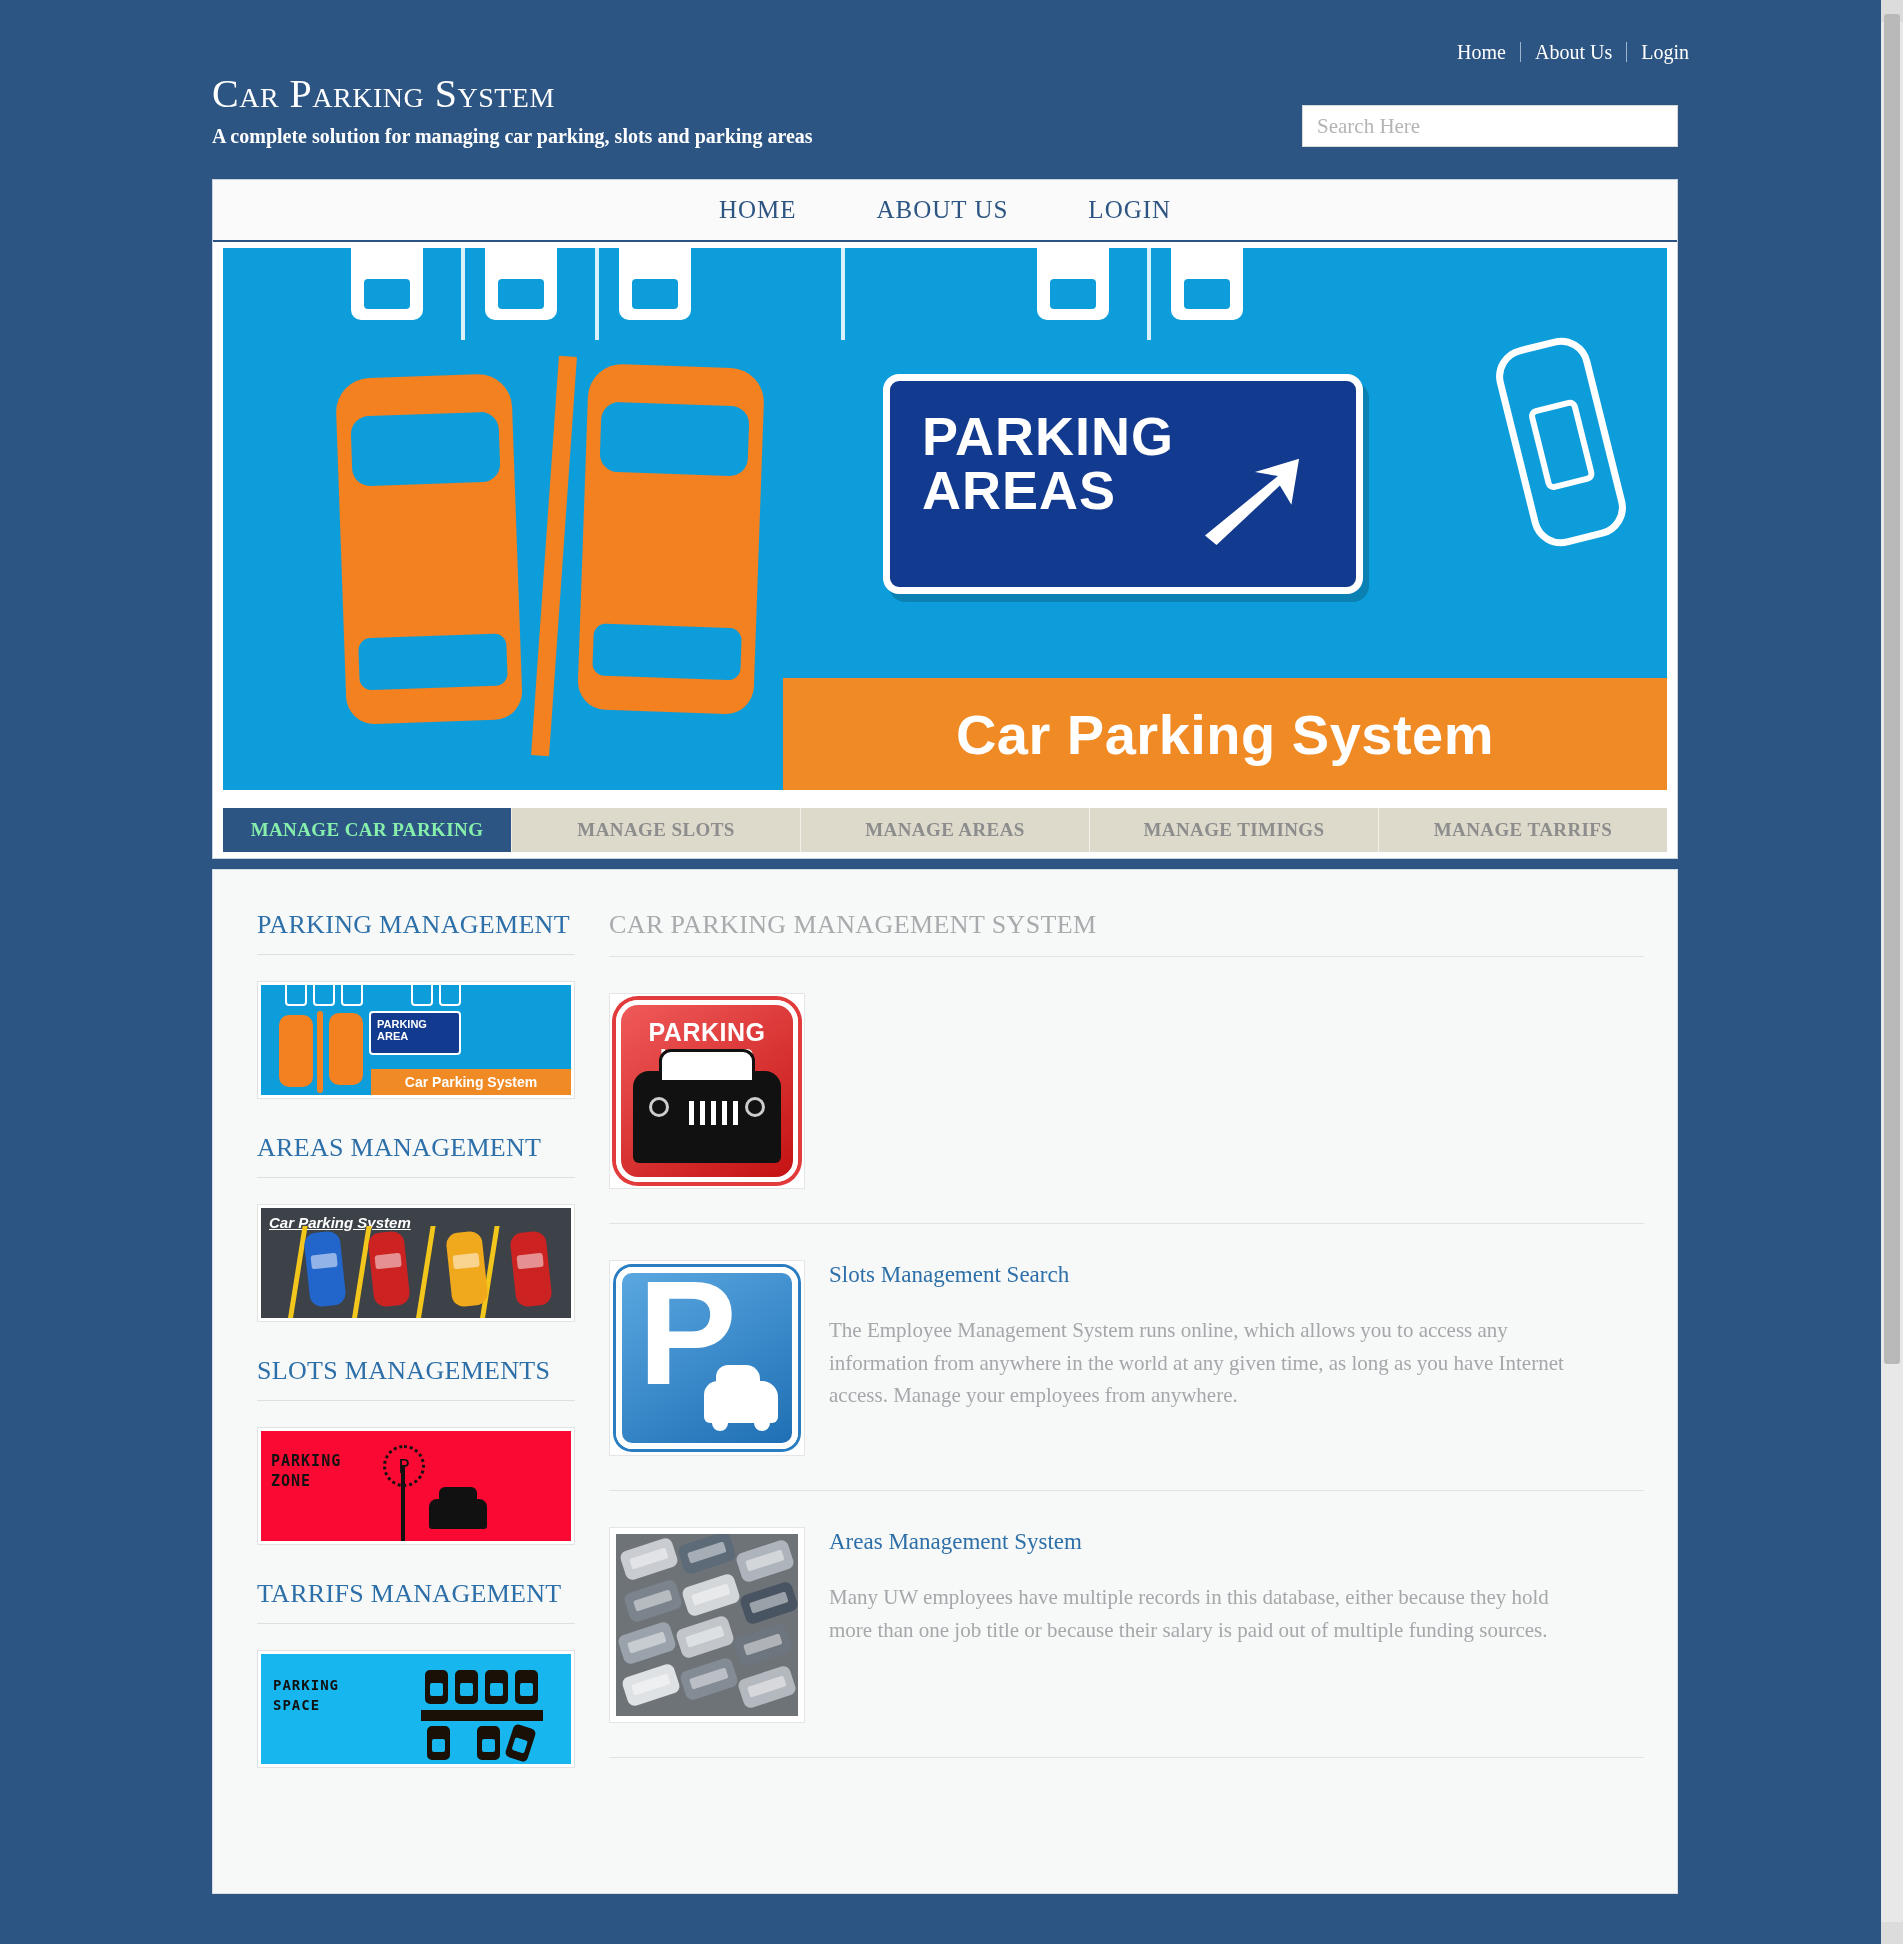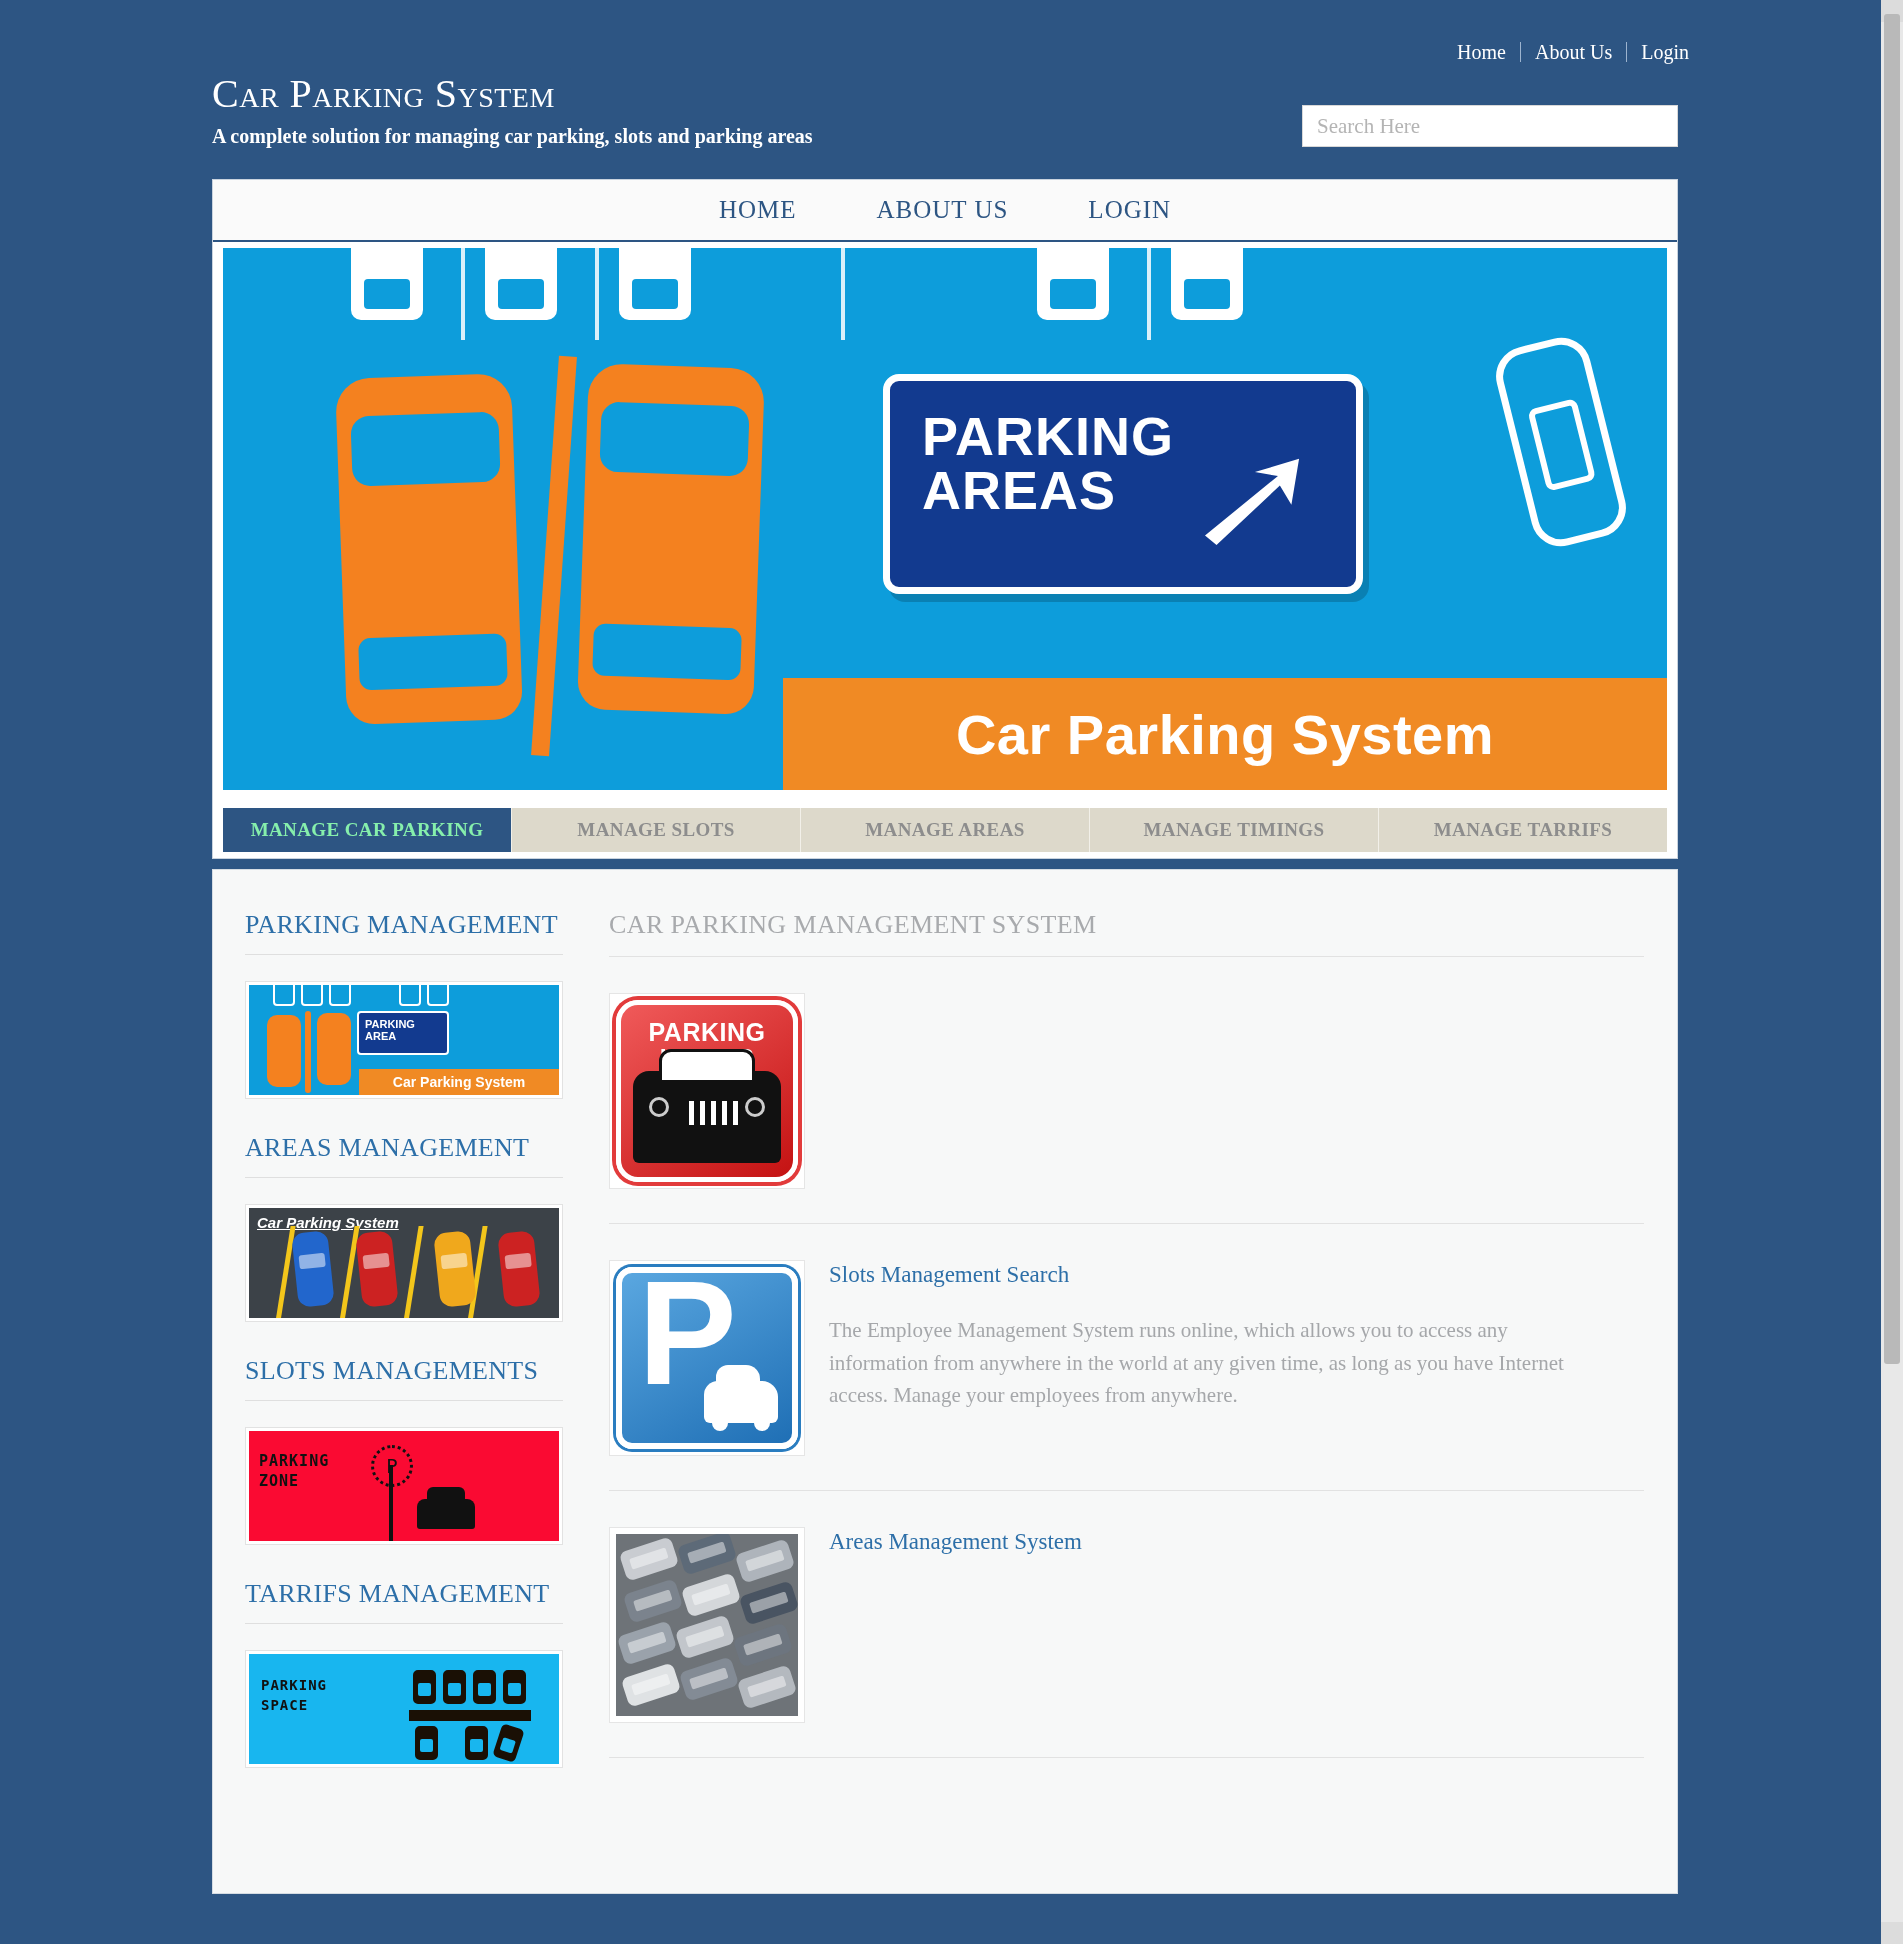--- a/index.html
+++ b/index.html
@@ -155,21 +155,21 @@
   .tab:last-child { border-right: 0; text-align: right; }
   .tab.active { background: #2d5583; color: #86efac; }
 
   
   .content {
     position: absolute; top: 869px; left: 212px;
     width: 1466px; height: 1025px;
     background: #f7f8f8; border: 1px solid #d5dce3;
     display: flex;
   }
-  .sidebar { width: 360px; padding: 40px 0 0 32px; }
+  .sidebar { width: 360px; padding: 40px 0 0 44px; }
   .side-h {
     font-size: 26px; color: #2d6fa8; letter-spacing: .3px;
     padding-bottom: 14px; margin: 0;
     border-bottom: 1px solid #dfdfdf; font-weight: normal;
     width: 318px;
   }
   .side-thumb {
     width: 318px; height: 118px; margin: 26px 0 34px 0;
     border: 1px solid #e2e2e2; background: #ffffff;
     padding: 3px; overflow: hidden;
@@ -518,20 +518,21 @@
             <div class="pc" style="left:66px; top:130px; background:#838b95">
                 <i></i>
               </div>
             <div class="pc" style="left:124px;top:138px; background:#b4b9bf">
                 <i></i>
               </div>
           </div>
         </div>
         <div class="art-body">
           <h3 class="art-title">Areas Management System</h3>
+          <p class="art-text">Many UW employees have multiple records in this database, either because they hold more than one job title or because their salary is paid out of multiple funding sources.</p>
         </div>
       </div>
     </div>
   </div>
 
   <div class="scrollbar">
     <div class="scroll-arrow" style="top:0"></div>
     <div class="scroll-thumb"></div>
     <div class="scroll-arrow" style="bottom:0"></div>
   </div>

